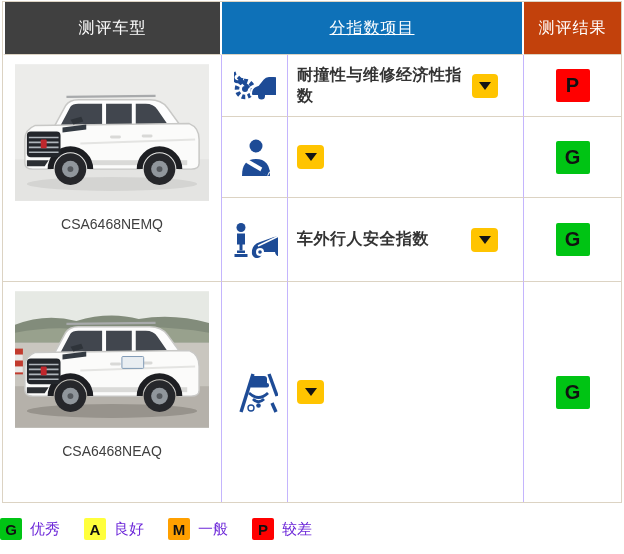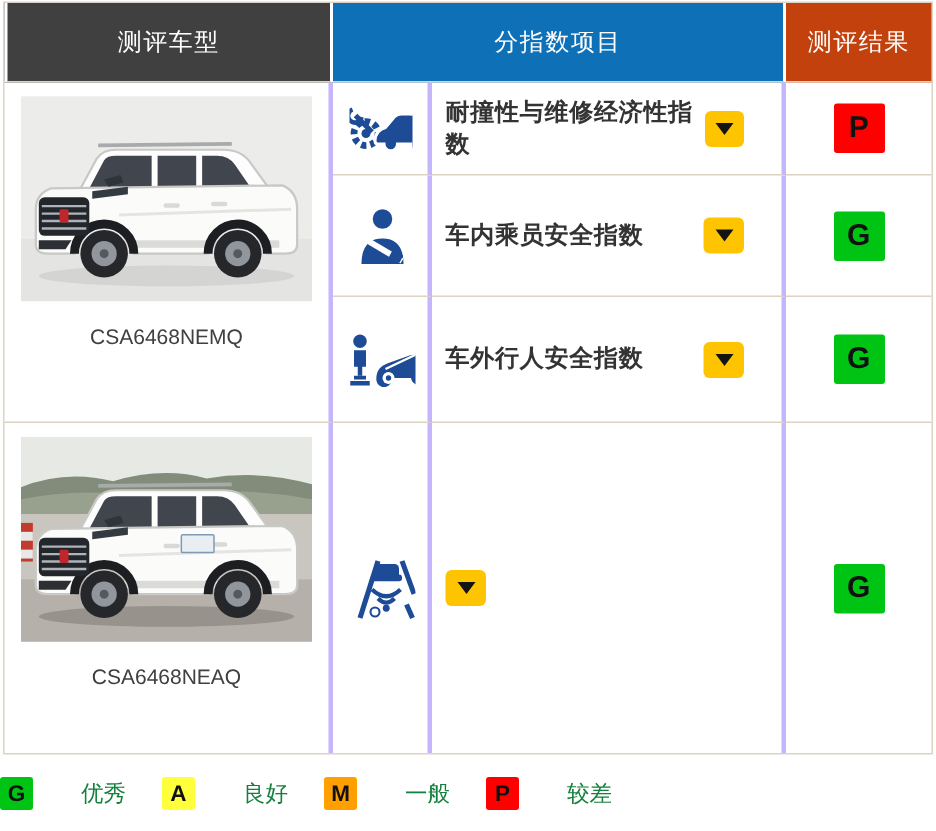--- a/index.html
+++ b/index.html
@@ -9,50 +9,50 @@
     color:#333;position:relative;overflow:hidden;
   }
   .result-table{
     position:absolute;left:2px;top:1px;width:618px;
     border:1px solid #dcd3c3;
     display:grid;
     grid-template-columns:219px 66px 236px 97px;
     grid-template-rows:53px 62px 81px 84px 220px;
     background:#fff;
   }
-  .cell{box-sizing:border-box;border-right:3px solid #c4b5fd;border-bottom:1px solid #dcd3c3;
+  .cell{box-sizing:border-box;border-right:1px solid #c4b5fd;border-bottom:1px solid #dcd3c3;
         display:flex;align-items:center;justify-content:center;}
   .cell.last-col{border-right:none;}
   .cell.last-row{border-bottom:none;}
   .hcell{box-sizing:border-box;color:#fff;font-size:16px;letter-spacing:1px;
          display:flex;align-items:center;justify-content:center;
          border-right:2px solid #fff;border-bottom:1px solid #dcd3c3;}
   .hcell:first-child{border-left:2px solid #fff;}
-  .hcell.h-span{grid-column:2/4;}
+  .hcell.h-span{grid-column:2/4;text-decoration:underline;}
   .hcell.last-col{border-right:none;}
   .car-cell{flex-direction:column;justify-content:flex-start;padding-top:9px;}
   .car-photo{width:194px;height:137px;display:block;}
   .car-caption{width:198px;text-align:center;font-size:14px;line-height:1.45;color:#404040;margin-top:13px;}
   .icon-cell svg{display:block;color:#1d4b96;}
   .label-cell{justify-content:space-between;padding:0 25px 0 9px;}
   .index-label{font-size:16px;font-weight:bold;color:#333;letter-spacing:0.5px;}
   .dropdown-btn{width:27px;height:24px;border:none;border-radius:4px;cursor:pointer;
                 display:flex;align-items:center;justify-content:center;padding:0;}
   .dropdown-btn .tri{width:0;height:0;border-left:6px solid transparent;
                 border-right:6px solid transparent;border-top:8px solid #141414;}
   .result-badge{width:34px;height:33px;border-radius:2px;display:flex;align-items:center;
                 justify-content:center;font-size:20px;font-weight:bold;color:#111;}
   .footer{position:absolute;left:0;top:518px;width:624px;display:flex;
           align-items:center;justify-content:space-between;}
   .note{font-size:15px;color:#3a3a3a;padding-left:2px;white-space:nowrap;}
   .legend{display:flex;align-items:center;gap:24px;padding-right:2px;}
   .legend-item{display:flex;align-items:center;gap:8px;}
   .legend-badge{width:22px;height:22px;border-radius:2px;display:flex;align-items:center;
                 justify-content:center;font-size:15px;font-weight:bold;color:#111;}
-  .legend-label{font-size:15px;color:#15803d;margin-left:24px;}
+  .legend-label{font-size:15px;color:#6d28d9;}
 </style>
 </head>
 <body>
 
 <svg width="0" height="0" style="position:absolute" aria-hidden="true">
   <defs>
     <g id="suv-shape">
       <path d="M52,33 L142,32" stroke="#a8aaac" stroke-width="2.5" fill="none"></path>
       <path d="M38,66 L51,42 Q55,36 64,36 L136,36 Q148,36 154,44 L170,66 Z" fill="#fdfdfd" stroke="#c8c8c6" stroke-width="1.5"></path>
       <path d="M46,62 L56,43 Q58,40 64,40 L132,40 Q140,40 144,46 L155,62 Z" fill="#41464e"></path>
@@ -120,21 +120,20 @@
 
   <div class="cell icon-cell" style="grid-row:3;grid-column:2;">
     <svg width="36" height="38" viewBox="0 0 36 38">
       <circle cx="19" cy="8" r="6.5" fill="currentColor"></circle>
       <path d="M5,38 q0,-17 14,-17 q14,0 14,17 z" fill="currentColor"></path>
       <path d="M10,23 L32,36" stroke="#fff" stroke-width="4"></path>
       <rect x="24" y="30" width="8" height="6" rx="1" fill="currentColor" transform="rotate(28 28 33)"></rect>
     </svg>
   </div>
   <div class="cell label-cell" style="grid-row:3;grid-column:3;">
-    <span class="index-label">车内乘员安全指数</span>
     <button class="dropdown-btn" style="background-color: rgb(255, 196, 0);">
       <span class="tri"></span>
     </button>
   </div>
   <div class="cell last-col" style="grid-row:3;grid-column:4;">
     <span class="result-badge" style="background-color: rgb(0, 196, 20);">G</span>
   </div>
 
   <div class="cell icon-cell" style="grid-row:4;grid-column:2;">
     <svg width="46" height="36" viewBox="0 0 46 36">

